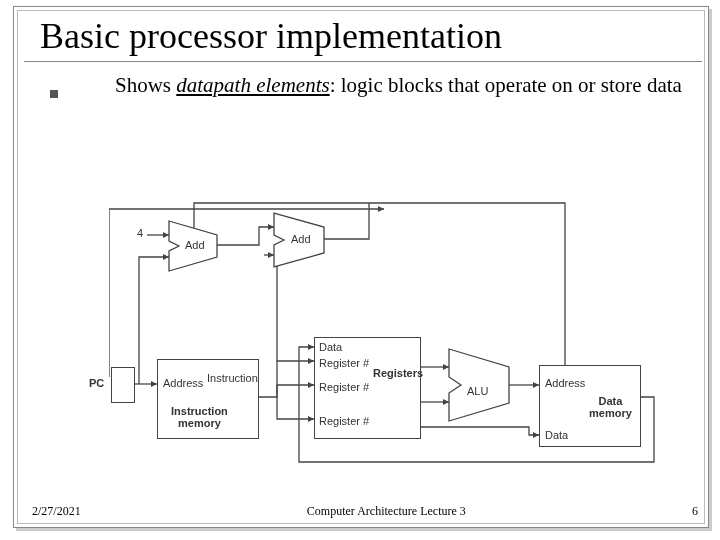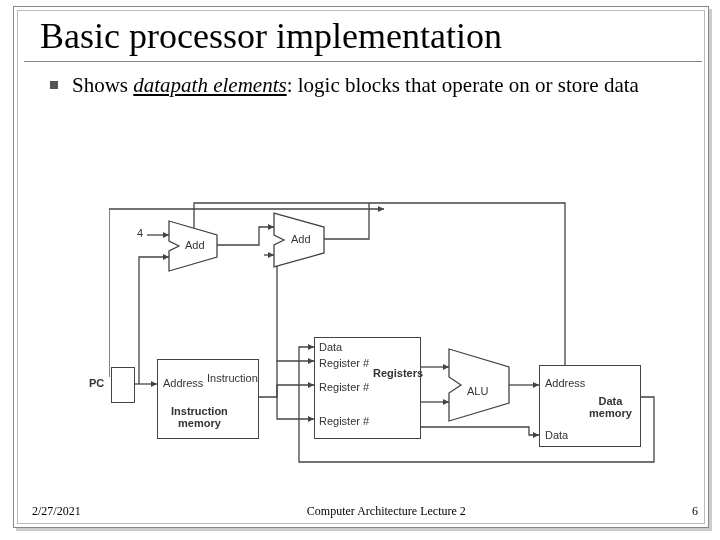--- a/index.html
+++ b/index.html
@@ -38,22 +38,23 @@
     margin: 0 6px 0 10px;
     font-family: Liberation Serif, serif;
   }
   .bullets {
     padding: 10px 20px 0 36px;
     font-size: 21px;
     line-height: 1.25;
   }
   .bullet {
     display: flex;
-    align-items: flex-start;
+    align-items: flex-end;
     margin-bottom: 4px;
+    gap: 43px;
   }
   .bullet .sq {
     width: 8px;
     height: 8px;
     background: #555;
     margin-top: 9px;
     margin-right: 14px;
     flex: none;
   }
   .footer {
@@ -180,16 +181,16 @@
 
     <div class="box" style="left:430px;top:168px;width:100px;height:80px"></div>
     <div class="lbl" style="left:436px;top:180px">Address</div>
     <div class="lbl" style="left:436px;top:232px">Data</div>
     <div class="lbl" style="left:480px;top:198px;font-weight:bold;white-space:pre;text-align:center">Data
 memory</div>
   </div>
 
   <div class="footer">
     <span>2/27/2021</span>
-    <span class="center">Computer Architecture Lecture 2</span>
+    <span class="center">Computer Architecture Lecture 3</span>
     <span>6</span>
   </div>
 </div>
 
 </body></html>

